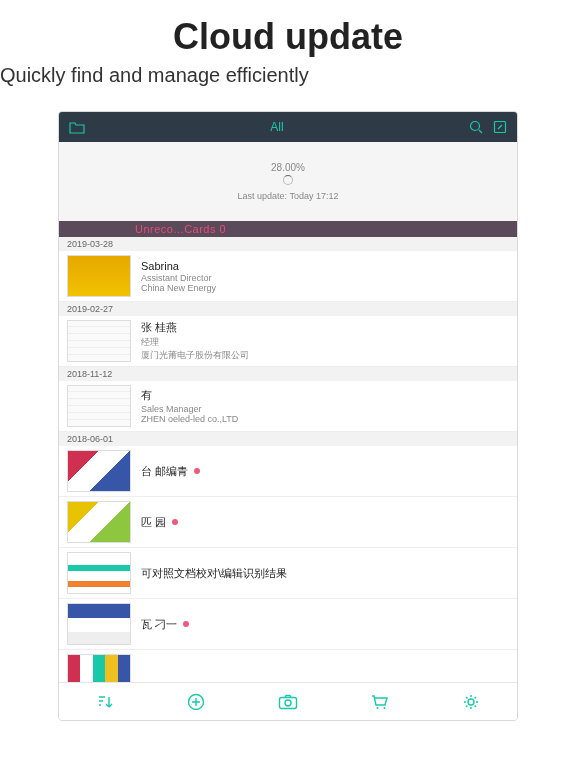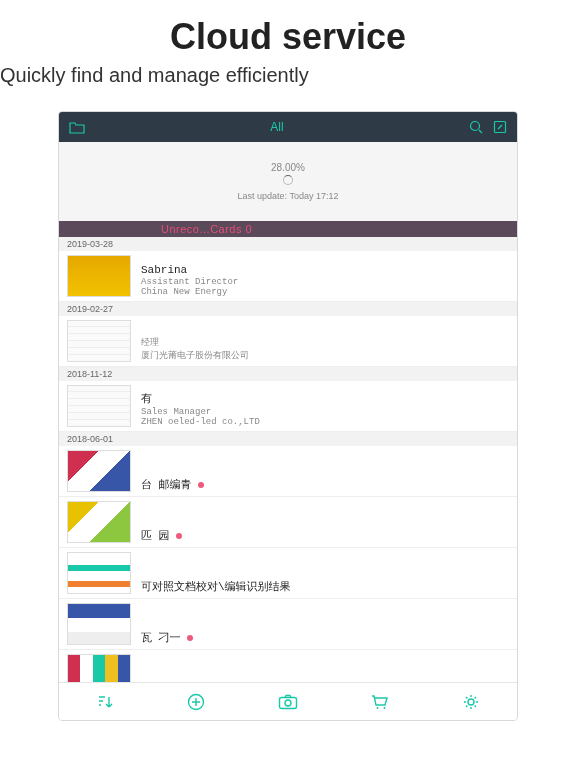--- a/index.html
+++ b/index.html
@@ -8,45 +8,45 @@
   .promo-sub { font-size: 20px; text-align: left; margin-top: 6px; color: #333; }
   .device { margin: 24px auto 0; width: 460px; height: 610px; border: 1px solid #d9d9d9; border-radius: 4px; display: flex; flex-direction: column; background: #fff; overflow: hidden; }
   .topbar { background: #2e3b46; height: 30px; display: flex; align-items: center; justify-content: space-between; padding: 0 10px; }
   .topbar .center { flex: 1; text-align: center; color: #18c8a8; font-size: 12px; }
   .topbar .right { display: flex; gap: 10px; align-items: center; }
   .icon { display: inline-flex; align-items: center; justify-content: center; }
   .sync { padding: 20px 0; text-align: center; background: #f5f5f5; }
   .sync-percent { font-size: 10px; color: #888; }
   .sync-update { font-size: 9px; color: #888; margin-top: 2px; display: flex; justify-content: center; align-items: center; gap: 6px; flex-direction: column; }
   .spinner { width: 10px; height: 10px; border: 1px solid #bbb; border-top-color: #666; border-radius: 50%; display: inline-block; }
-  .unreco { background: #5a4a5a; color: #e94b7a; font-size: 11px; padding: 2px 0 2px 102px; letter-spacing: 0.5px; }
+  .unreco { background: #5a4a5a; color: #e94b7a; font-size: 11px; padding: 2px 0 2px 76px; letter-spacing: 0.5px; }
   .scroll { flex: 1; overflow: hidden; background: #701a75; }
   .date-header { background: #f2f2f2; font-size: 9px; color: #666; padding: 2px 8px; }
-  .card-row { display: flex; align-items: flex-end; padding: 4px 8px; border-bottom: 1px solid #eee; background: #fff; font-family: Liberation Mono, monospace; }
+  .card-row { display: flex; align-items: center; padding: 4px 8px; border-bottom: 1px solid #eee; background: #fff; }
   .thumb { width: 64px; height: 42px; border: 1px solid #ddd; margin-right: 10px; flex-shrink: 0; background: #fafafa; position: relative; overflow: hidden; }
   .info { flex: 1; }
   .info .name { font-size: 11px; color: #222; display: flex; align-items: center; gap: 4px; }
   .info .role { font-size: 9px; color: #888; margin-top: 1px; }
   .info .company { font-size: 9px; color: #888; }
   .dot { width: 6px; height: 6px; background: #ed5a7c; border-radius: 50%; display: inline-block; margin-left: 2px; }
   .bottombar { height: 38px; border-top: 1px solid #e5e5e5; display: flex; align-items: center; justify-content: space-around; background: #fff; }
   .bbicon { color: #18c8a8; }
   
   .t-yellow { background: linear-gradient(#e6a800, #f2c200); }
   .t-card { background: repeating-linear-gradient(0deg, #fafafa 0 6px, #eee 6px 7px); }
   .t-color1 { background: linear-gradient(135deg, #d03050 0 30%, #fff 30% 60%, #3856a8 60%); }
   .t-color2 { background: linear-gradient(135deg, #e6c200 0 30%, #fff 30% 60%, #8dc63f 60%); }
   .t-color3 { background: linear-gradient(#fff 0 30%, #18c8a8 30% 45%, #fff 45% 70%, #f08030 70% 85%, #fff 85%); }
   .t-color4 { background: linear-gradient(#3856a8 0 35%, #fff 35% 70%, #eee 70%); }
   .t-color5 { background: linear-gradient(90deg, #d03050 0 20%, #fff 20% 40%, #18c8a8 40% 60%, #f0c020 60% 80%, #3856a8 80%); }
 </style>
 </head>
 <body>
 
-<div class="promo-title">Cloud service</div>
+<div class="promo-title">Cloud update</div>
 <div class="promo-sub">Quickly find and manage efficiently</div>
 
 <div class="device">
 
   <div class="topbar">
     <span class="icon">
       <svg width="16" height="14" viewBox="0 0 16 14">
           <path d="M1 3h5l1 2h8v8H1z" fill="none" stroke="#18c8a8" stroke-width="1.2"></path>
         </svg>
     </span>
@@ -84,20 +84,21 @@
         <div class="info">
           <div class="name">Sabrina</div>
           <div class="role">Assistant Director</div>
           <div class="company">China New Energy</div>
         </div>
       </div>
       <div class="date-header">2019-02-27</div>
       <div class="card-row">
         <div class="thumb t-card"></div>
         <div class="info">
+          <div class="name">张 桂燕</div>
           <div class="role">经理</div>
           <div class="company">厦门光莆电子股份有限公司</div>
         </div>
       </div>
       <div class="date-header">2018-11-12</div>
       <div class="card-row">
         <div class="thumb t-card"></div>
         <div class="info">
           <div class="name">有</div>
           <div class="role">Sales Manager</div>

